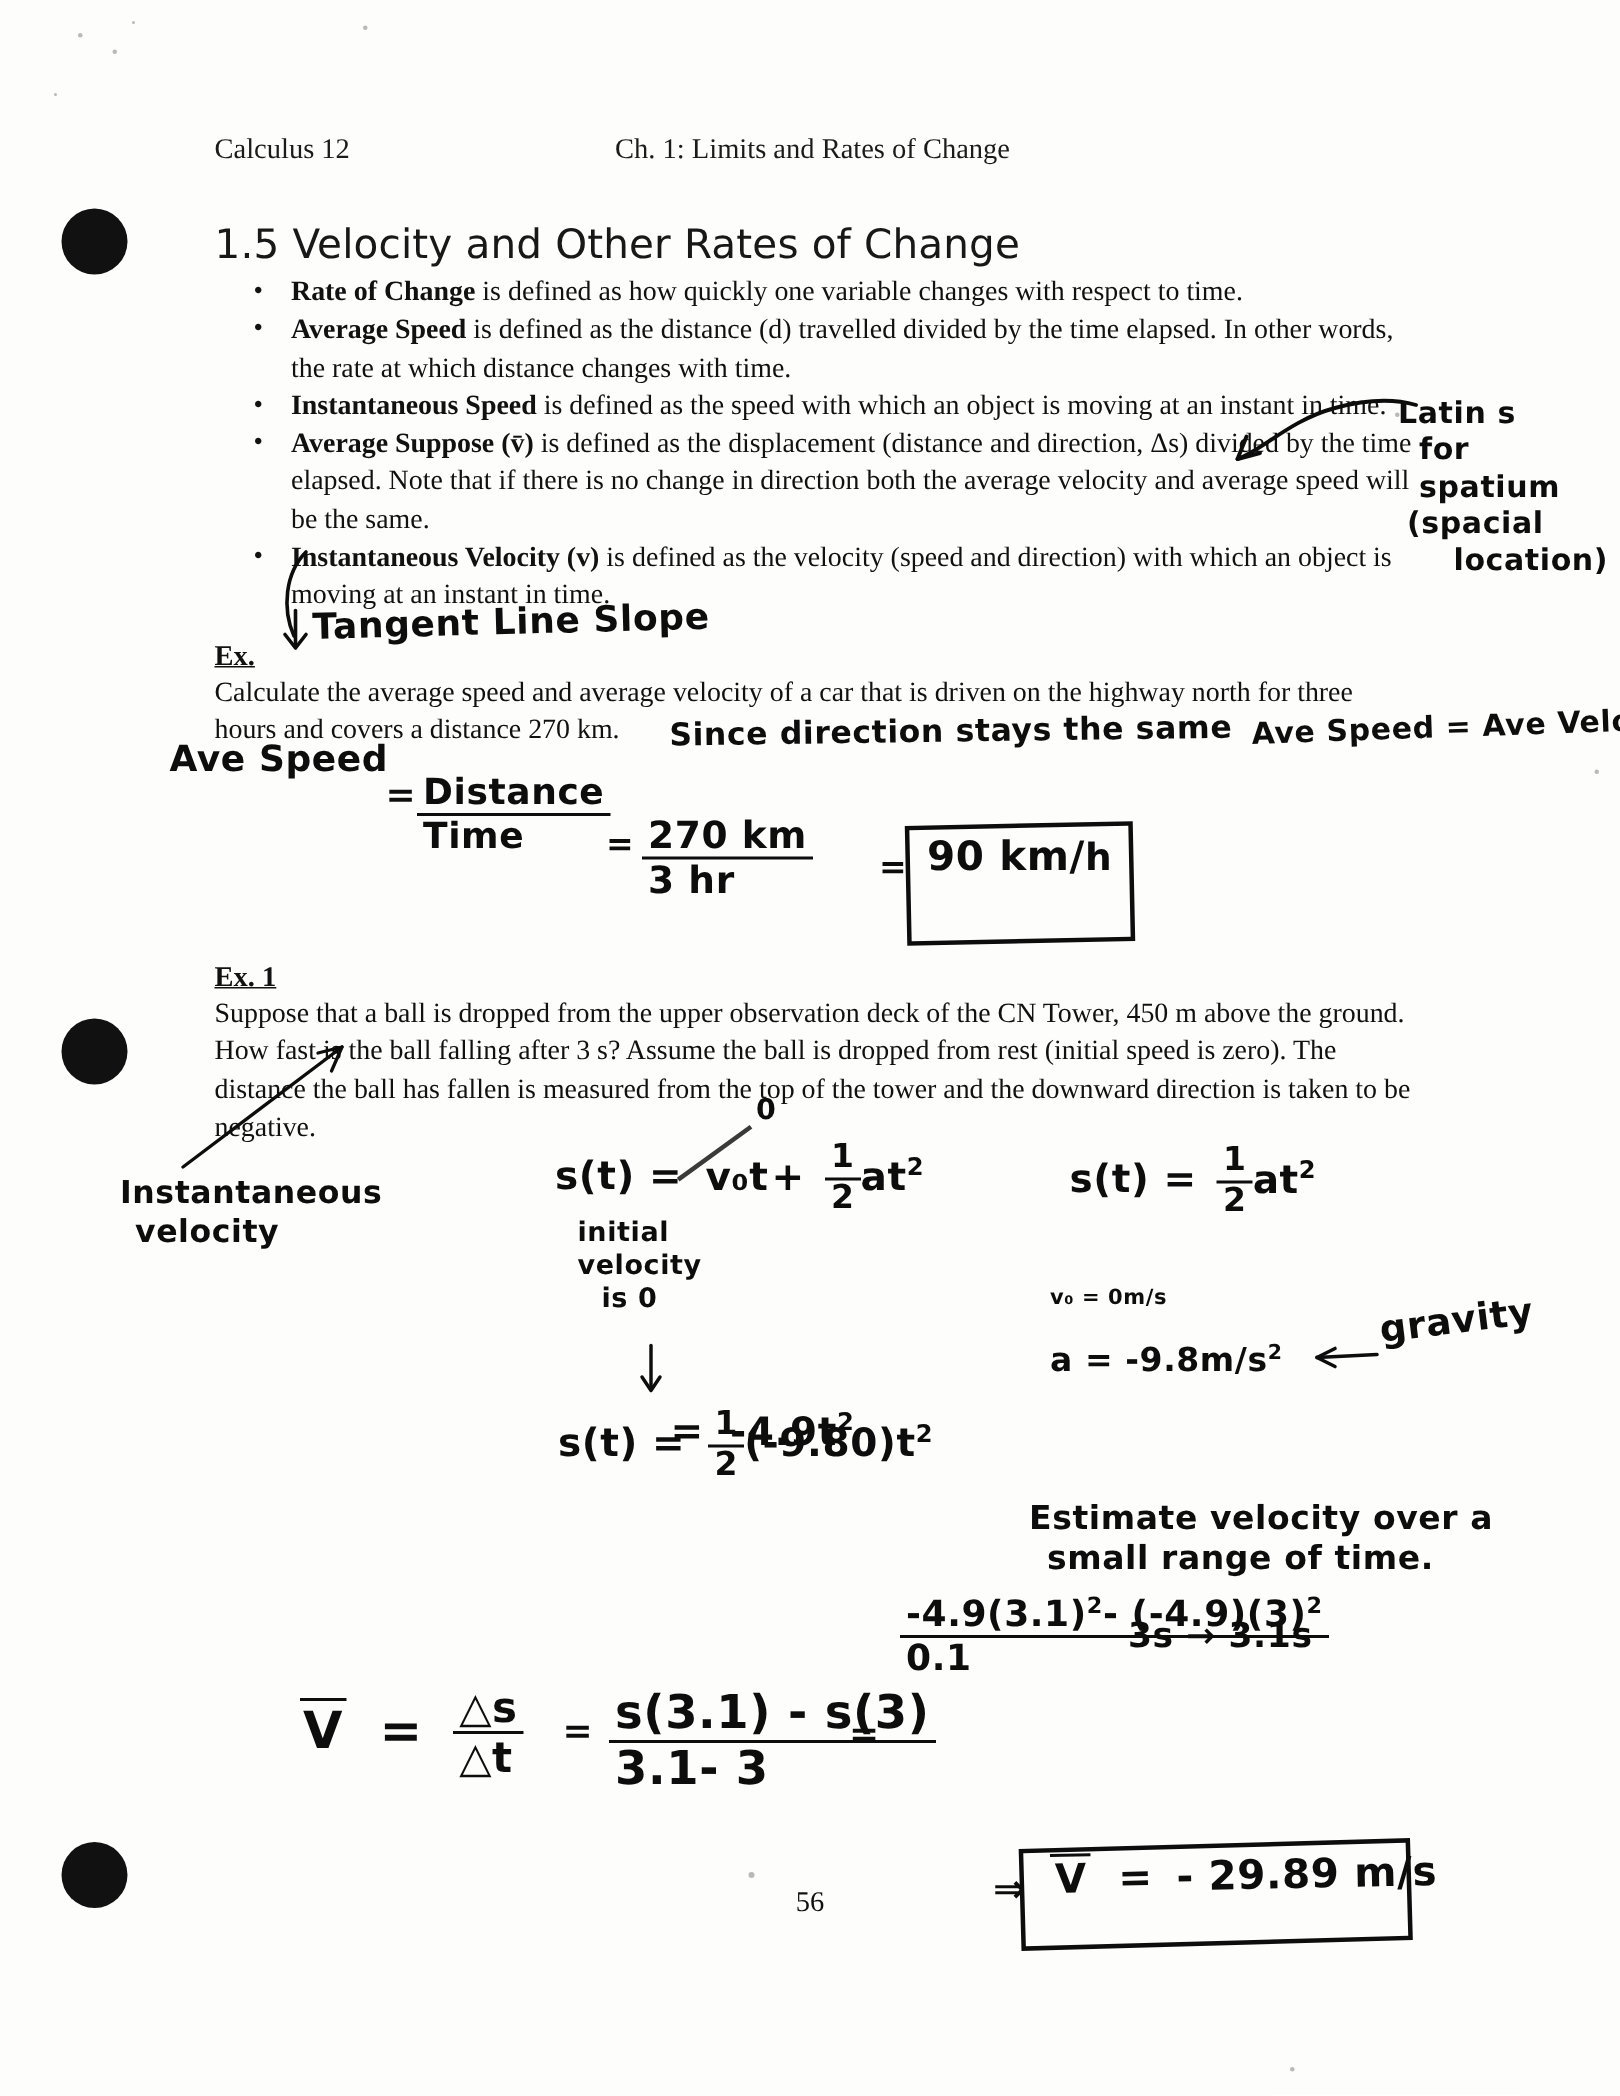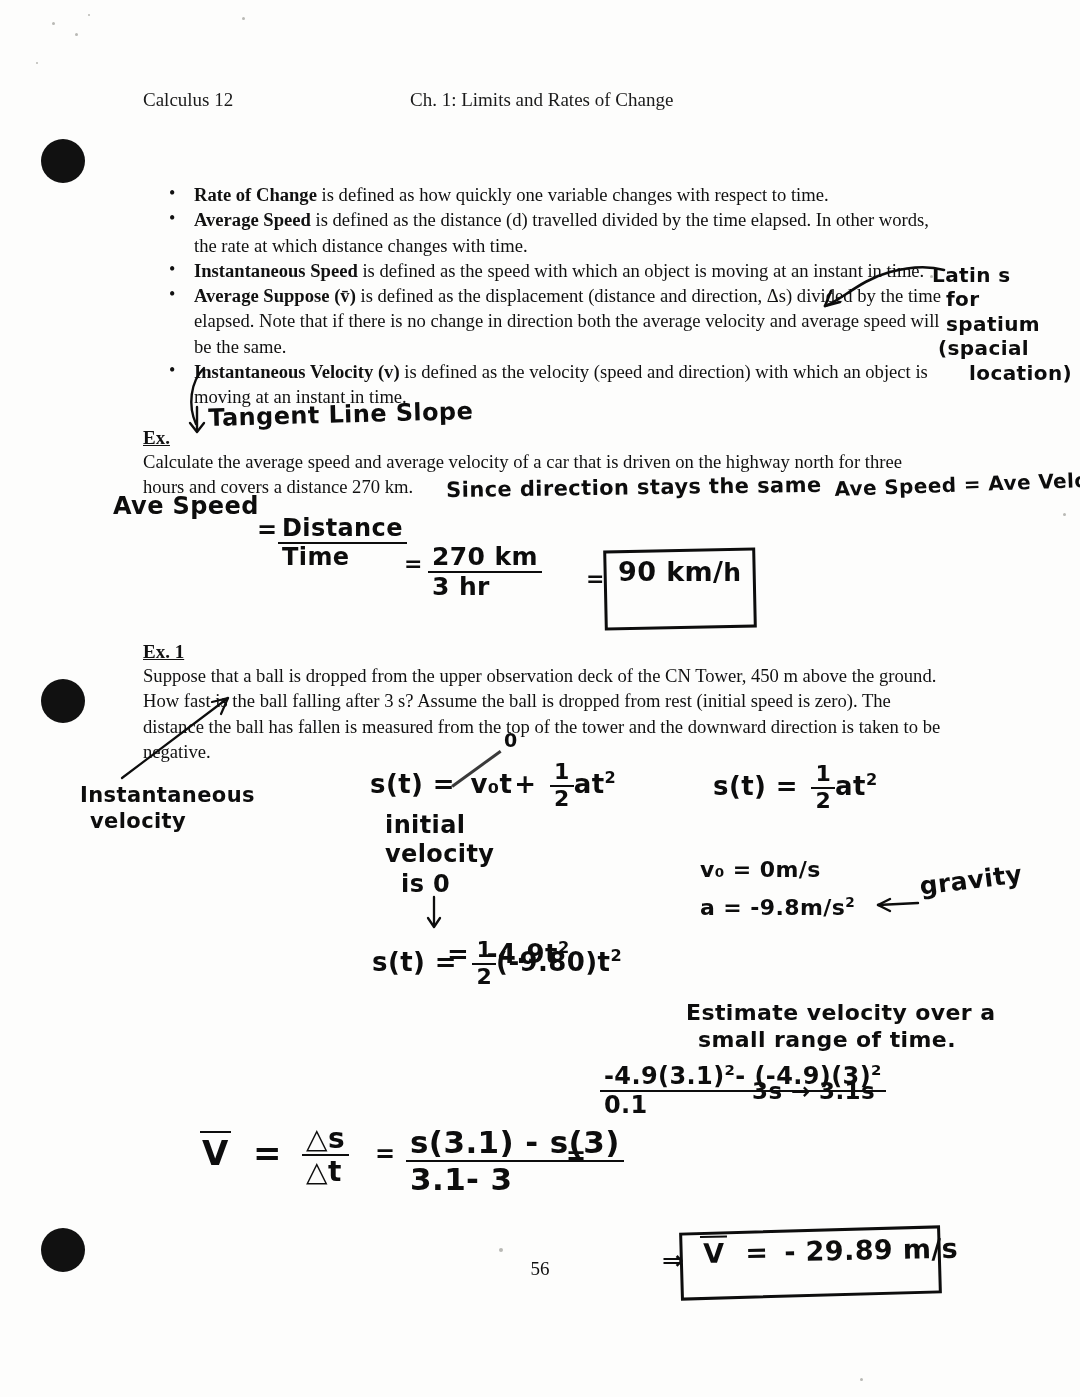--- a/index.html
+++ b/index.html
@@ -163,20 +163,21 @@
   <div class="speck" style="left:242px; top:17px; width:3px; height:3px;"></div>
   <div class="speck" style="left:36px; top:62px; width:2px; height:2px;"></div>
   <div class="speck" style="left:860px; top:1378px; width:3px; height:3px;"></div>
   <div class="speck" style="left:1063px; top:513px; width:3px; height:3px;"></div>
   <div class="speck" style="left:499px; top:1248px; width:4px; height:4px;"></div>
   <div class="speck" style="left:930px; top:275px; width:3px; height:3px;"></div>
 
   <div class="hdr hdr-left">Calculus 12</div>
   <div class="hdr hdr-mid">Ch. 1: Limits and Rates of Change</div>
 
+  <div class="sec-title">1.5 Velocity and Other Rates of Change</div>
 
   <ul class="bullets">
     <li><span class="b">Rate of Change</span><span> is defined as how quickly one variable changes with respect to time.</span></li>
     <li><span class="b">Average Speed</span><span> is defined as the distance (d) travelled divided by the time elapsed. In other words, the rate at which distance changes with time.</span></li>
     <li><span class="b">Instantaneous Speed</span><span> is defined as the speed with which an object is moving at an instant in time.</span></li>
     <li><span class="b">Average Suppose (v̄)</span><span> is defined as the displacement (distance and direction, Δs) divided by the time elapsed. Note that if there is no change in direction both the average velocity and average speed will be the same.</span></li>
     <li><span class="b">Instantaneous Velocity (v)</span><span> is defined as the velocity (speed and direction) with which an object is moving at an instant in time.</span></li>
   </ul>
 
   <div class="ex-label" style="left:143px; top:427px;">Ex.</div>
@@ -260,32 +261,32 @@
   <div class="hw" style="left:504px; top:729px; font-size:19px;">0</div>
 
   <div class="hw" style="left:713px; top:762px; font-size:26px;">
     <span>s(t) =</span>
     <span class="frac" style="font-size:22px; margin-left:4px;">
       <span class="num">1</span>
       <span class="den">2</span>
     </span><span><span>a</span><span>t</span><span class="sup">2</span></span>
   </div>
 
-  <div class="hw-lines" style="left:385px; top:811px; font-size:24px;">
+  <div class="hw-lines" style="left:385px; top:811px; font-size:18px;">
     <div>initial</div>
     <div>velocity</div>
     <div style="margin-left:16px;">is 0</div>
   </div>
 
   <svg class="ink" style="left:423px; top:895px;" width="22" height="36" viewBox="0 0 22 36">
     <path d="M11 2 L 11 30" stroke-width="2.3" stroke-linecap="round"></path>
     <path d="M5 23 L 11 32 L 17 23" stroke-width="2.3" stroke-linecap="round" stroke-linejoin="round"></path>
   </svg>
 
-  <div class="hw" style="left:700px; top:857px; font-size:22px;">v₀ = 0m/s</div>
+  <div class="hw" style="left:700px; top:857px; font-size:14px;">v₀ = 0m/s</div>
   <div class="hw" style="left:700px; top:894px; font-size:22px;">
     <span>a = -9.8m/s</span><span class="sup">2</span>
   </div>
   <svg class="ink" style="left:874px; top:893px;" width="48" height="22" viewBox="0 0 48 22">
     <path d="M4 12 L 44 10" stroke-width="2.4" stroke-linecap="round"></path>
     <path d="M4 12 L 16 6 M4 12 L 16 18" stroke-width="2.4" stroke-linecap="round"></path>
   </svg>
   <div class="hw" style="left:918px; top:872px; font-size:25px; transform: rotate(-7deg);">gravity</div>
 
   <div class="hw" style="left:372px; top:938px; font-size:26px;">

